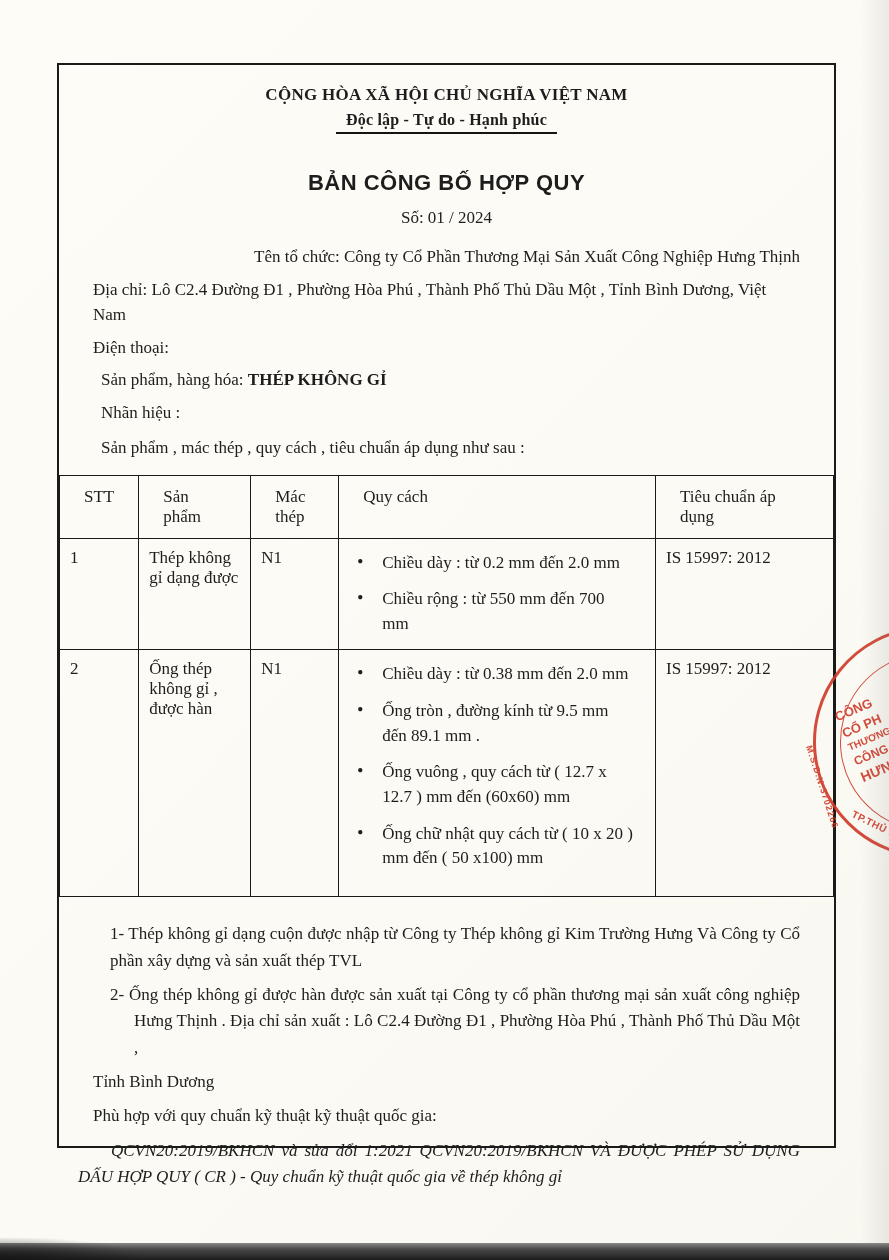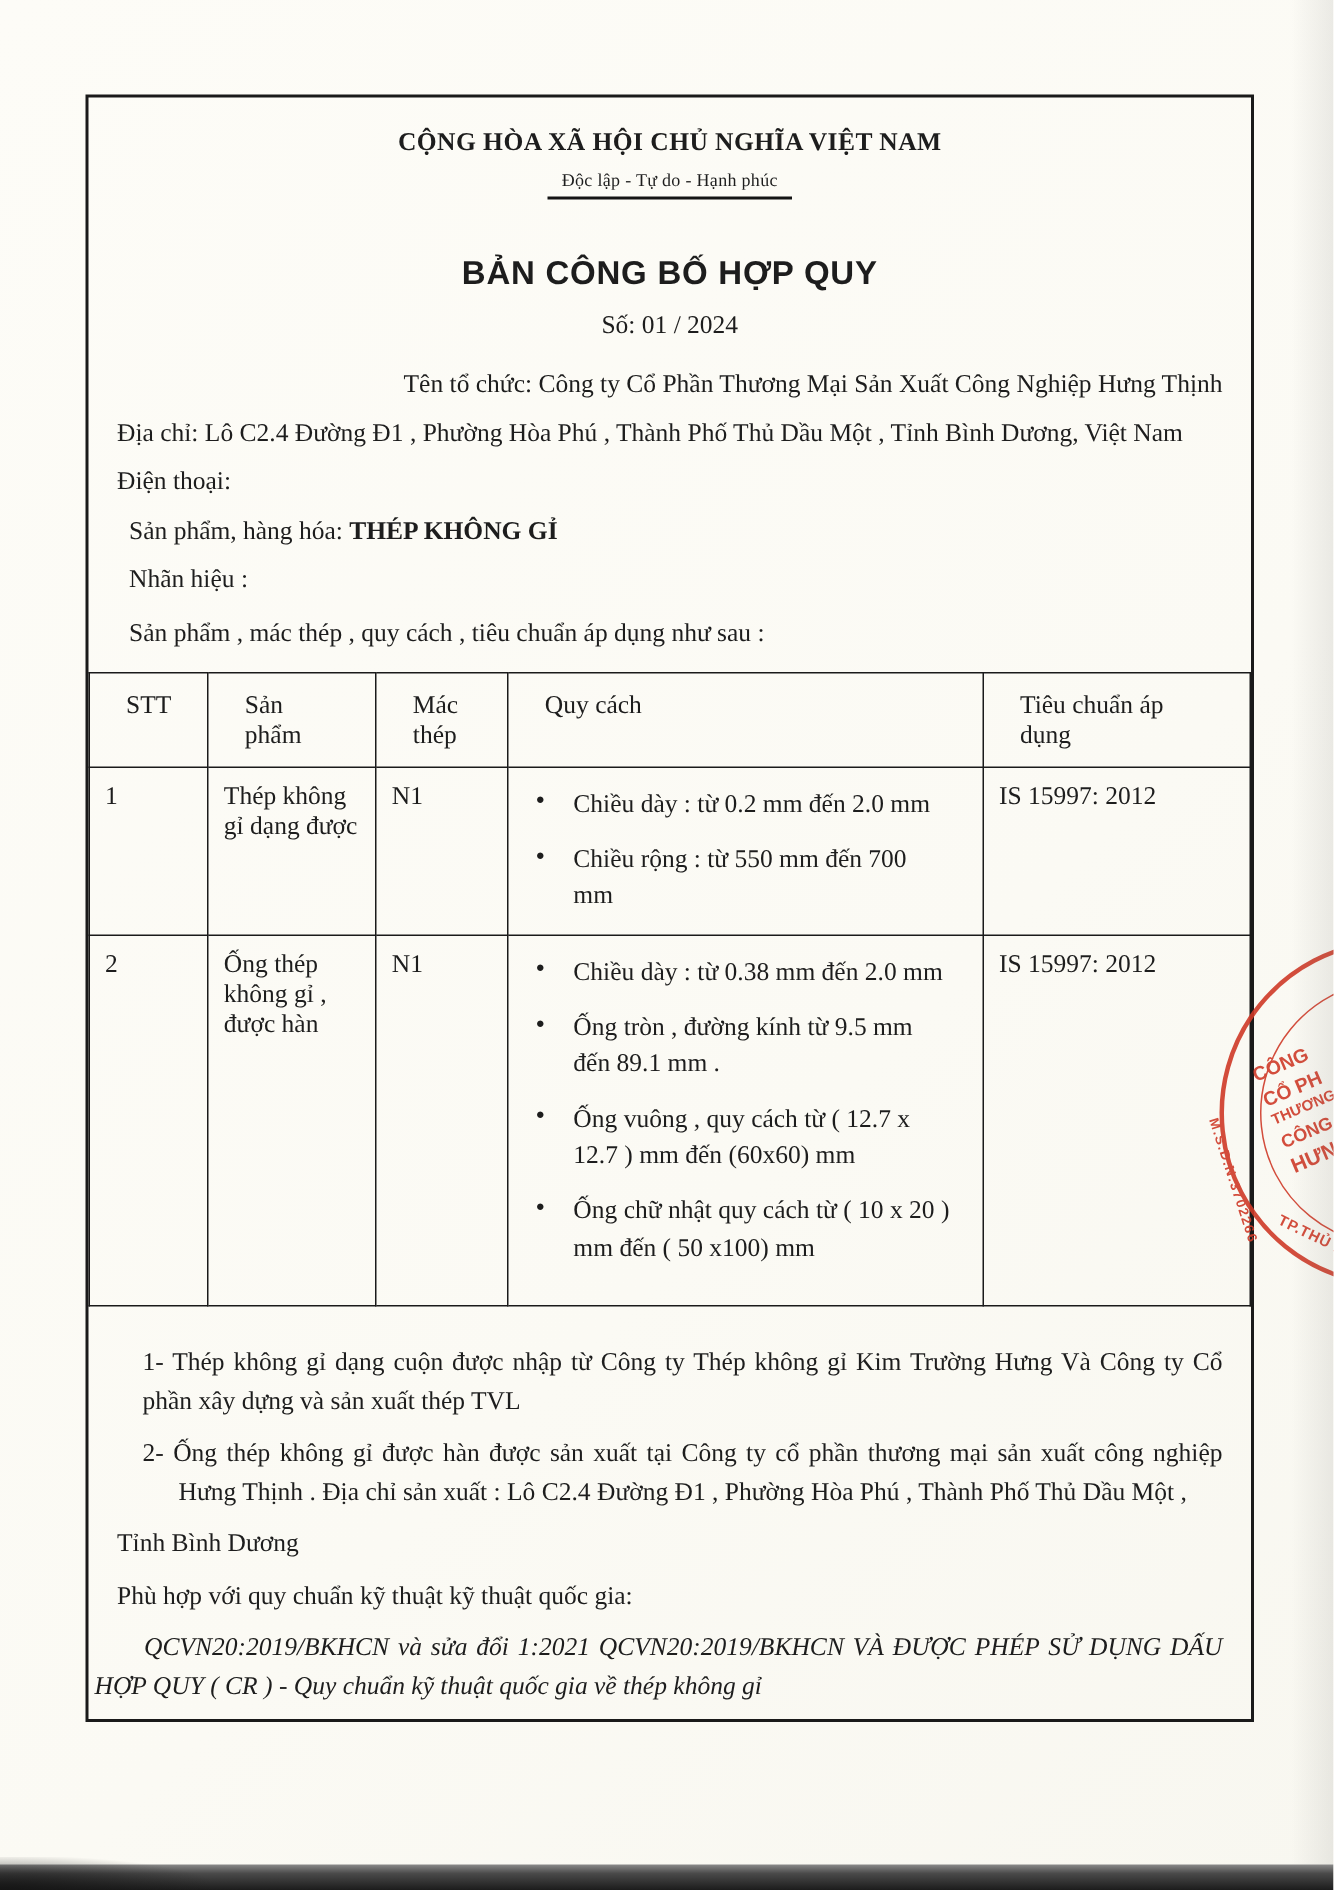--- a/index.html
+++ b/index.html
@@ -6,26 +6,26 @@
   body{
     width:889px;height:1260px;position:relative;overflow:hidden;
     background:linear-gradient(135deg,#fdfcf7 0%,#fbfaf4 60%,#f8f7f0 100%);
     font-family:"Liberation Serif","DejaVu Serif",serif;
     color:#1d1d1d;
   }
   .frame{
     position:absolute;left:57px;top:63px;width:779px;height:1085px;
     border:2px solid #1a1a1a;background:transparent;box-sizing:border-box;
   }
-  .inner{padding:0 19px;}
+  .inner{padding:0 34px;}
   .center{text-align:center;}
   .nat{margin-top:20px;font-size:17px;font-weight:bold;letter-spacing:.3px;}
   .motto-wrap{margin-top:6px;}
   .motto{
-    display:inline-block;font-size:12px;font-weight:normal;
+    display:inline-block;font-size:16px;font-weight:bold;
     border-bottom:2px solid #141414;padding:0 10px 3px 10px;letter-spacing:.2px;
   }
   .title{
     margin-top:36px;text-align:center;font-size:22px;font-weight:bold;
     font-family:"Liberation Sans","DejaVu Sans",sans-serif;letter-spacing:.5px;
   }
   .docnum{margin-top:12px;text-align:center;font-size:17px;}
   .line{font-size:17px;line-height:1.5;margin:7px 0;}
   .first-line{margin-top:16px;text-align:right;}
   .pad8{padding-left:8px;}

